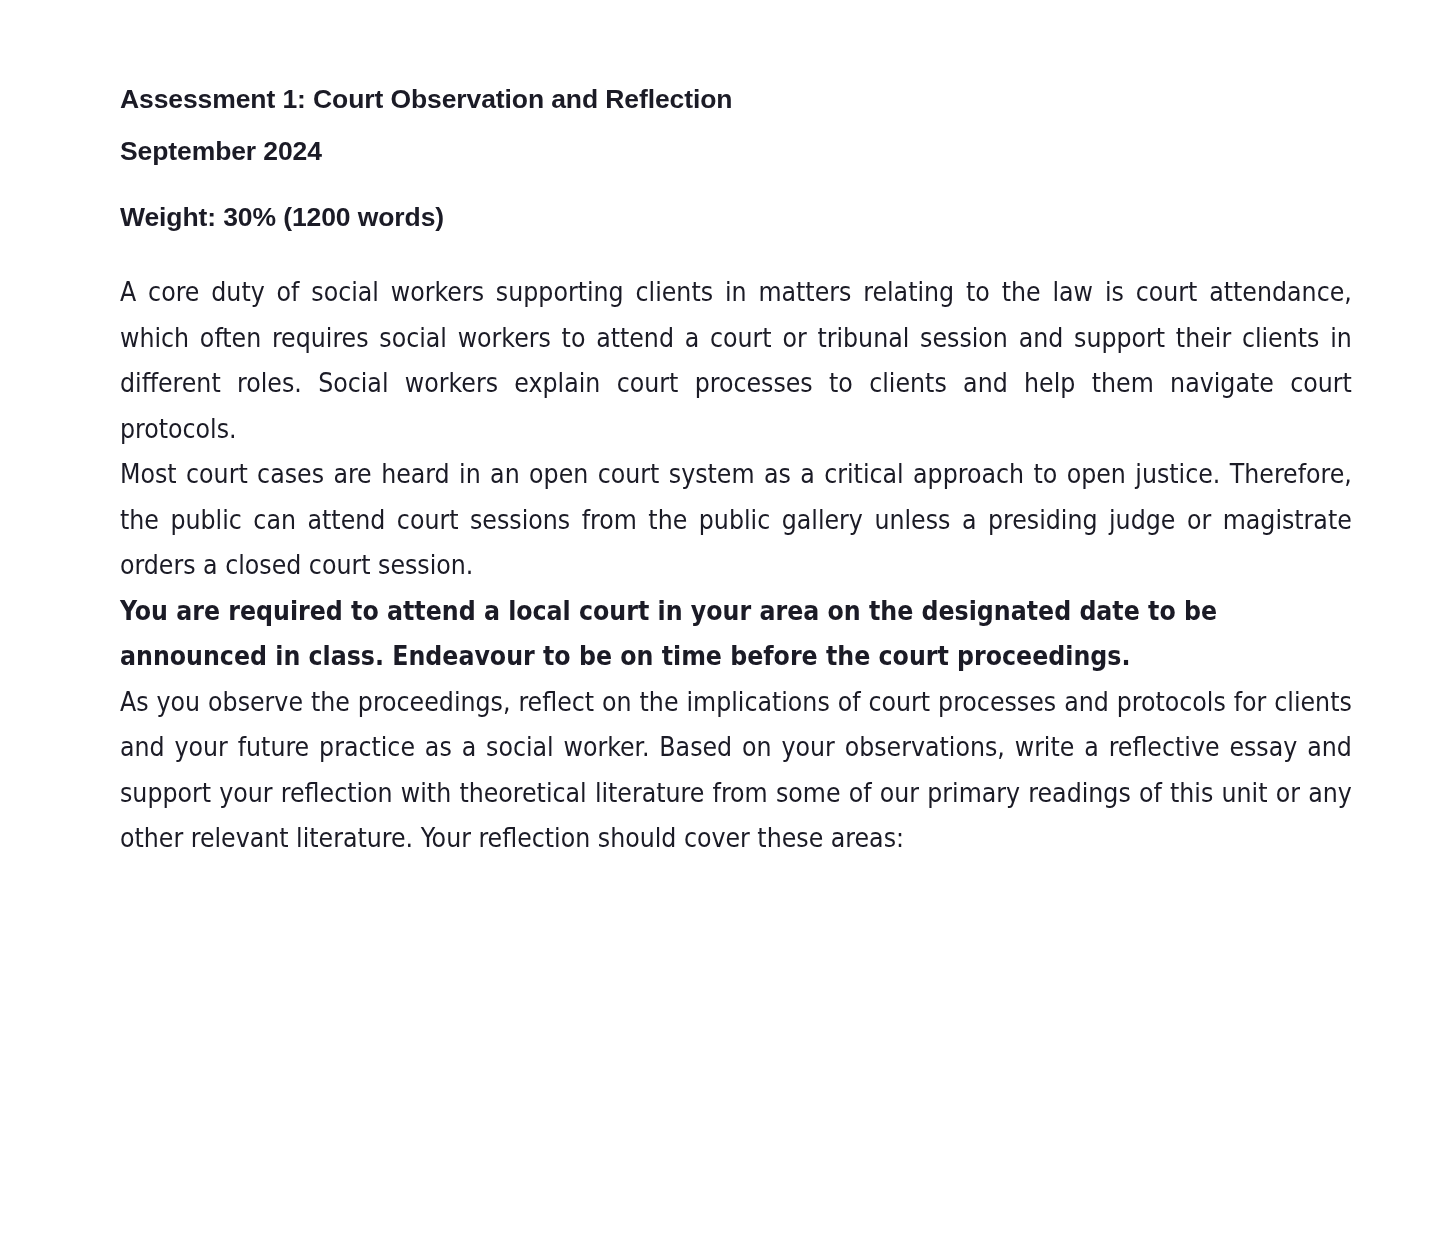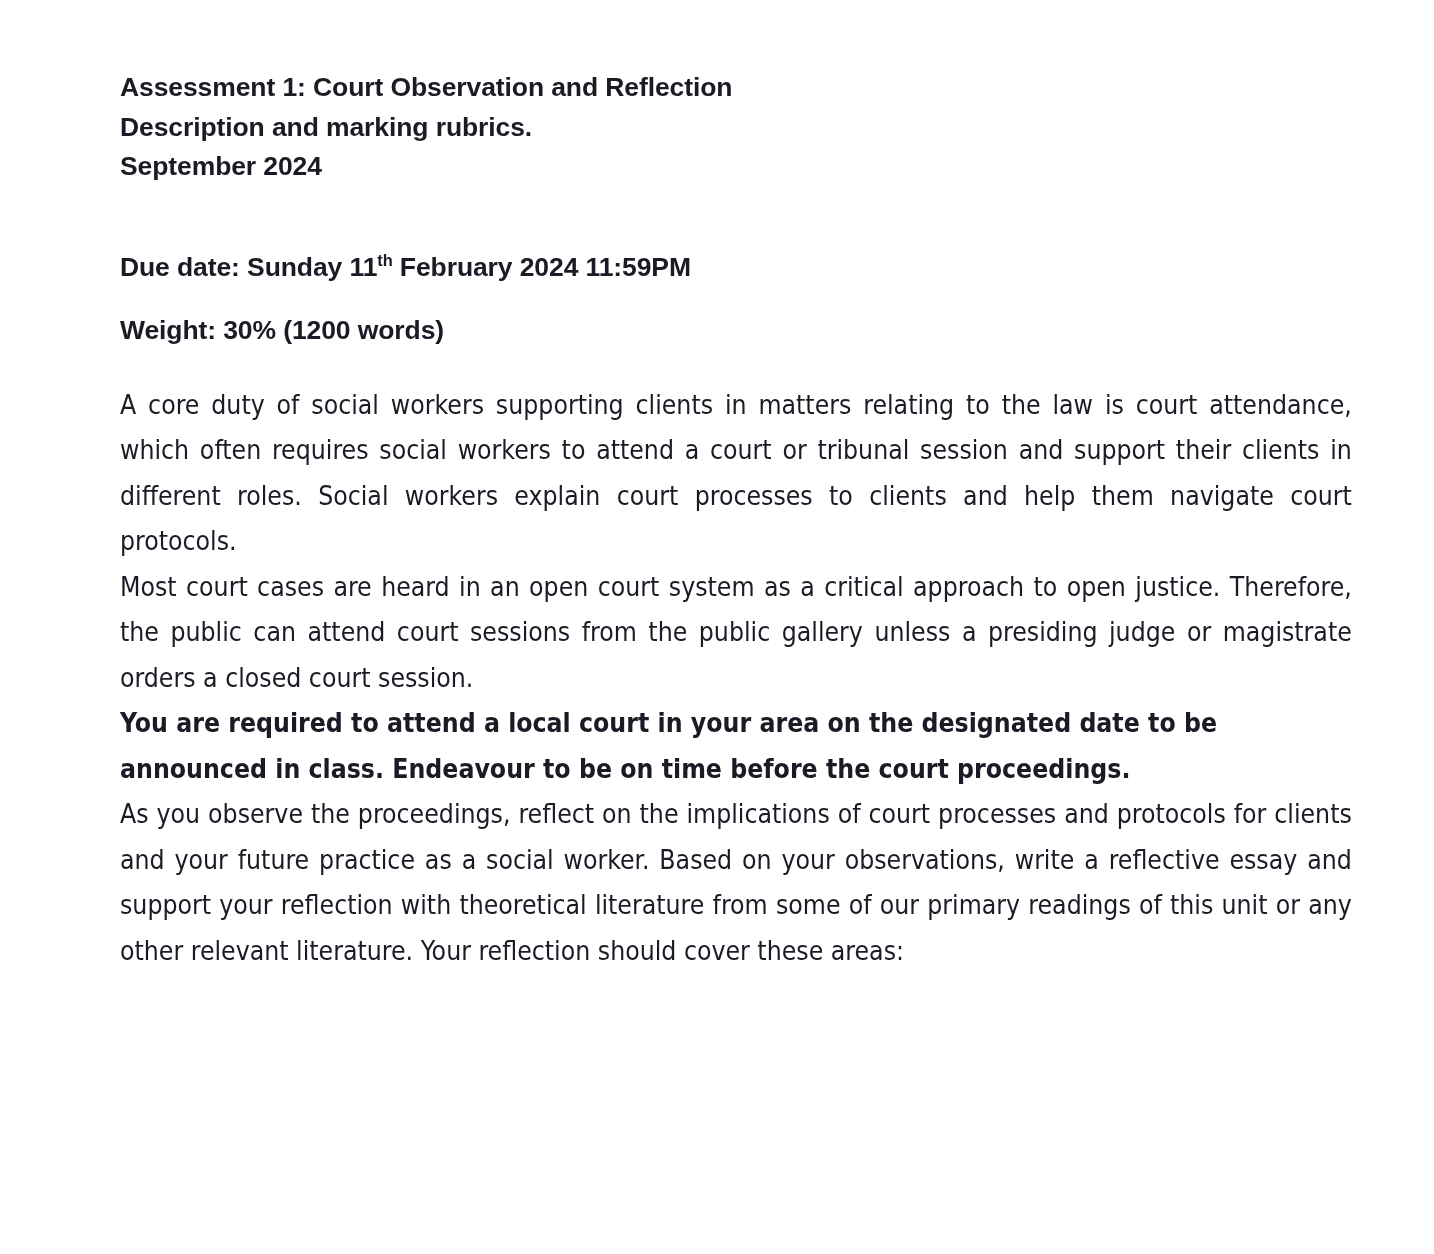--- a/index.html
+++ b/index.html
@@ -33,20 +33,21 @@
   
   .title-block {
     margin: 0 0 0 0;
   }
   .title-line {
     font-weight: bold;
     font-size: 26.5px;
     line-height: 39.5px;
     letter-spacing: -0.1px;
     white-space: nowrap;
+    margin-top: 12px;
   }
 
   .meta-line {
     font-weight: bold;
     font-size: 26.5px;
     line-height: 34px;
     letter-spacing: -0.1px;
     white-space: nowrap;
   }
   .meta-due { margin-top: 63px; }
@@ -106,25 +107,23 @@
   }
 </style>
 </head>
 <body>
 
 <div class="page">
   <div class="doc-body">
 
     <div class="title-block">
       <div class="title-line">Assessment 1: Court Observation and Reflection</div>
-      <div class="title-line">Description and marking rubrics.</div>
       <div class="title-line">September 2024</div>
     </div>
 
-    <div class="meta-line meta-due"><span>Due date: Sunday 11</span><sup class="ord">th</sup><span> February 2024 11:59PM</span></div>
 
     <div class="meta-line meta-weight">Weight: 30% (1200 words)</div>
 
 
     <p class="para first">A core duty of social workers supporting clients in matters relating to the law is court attendance, which often requires social workers to attend a court or tribunal session and support their clients in different roles. Social workers explain court processes to clients and help them navigate court protocols.</p>
 
     <p class="para tight">Most court cases are heard in an open court system as a critical approach to open justice. Therefore, the public can attend court sessions from the public gallery unless a presiding judge or magistrate orders a closed court session.</p>
 
     <p class="para tight bold">You are required to attend a local court in your area on the designated date to be announced in class. Endeavour to be on time before the court proceedings.</p>
 

